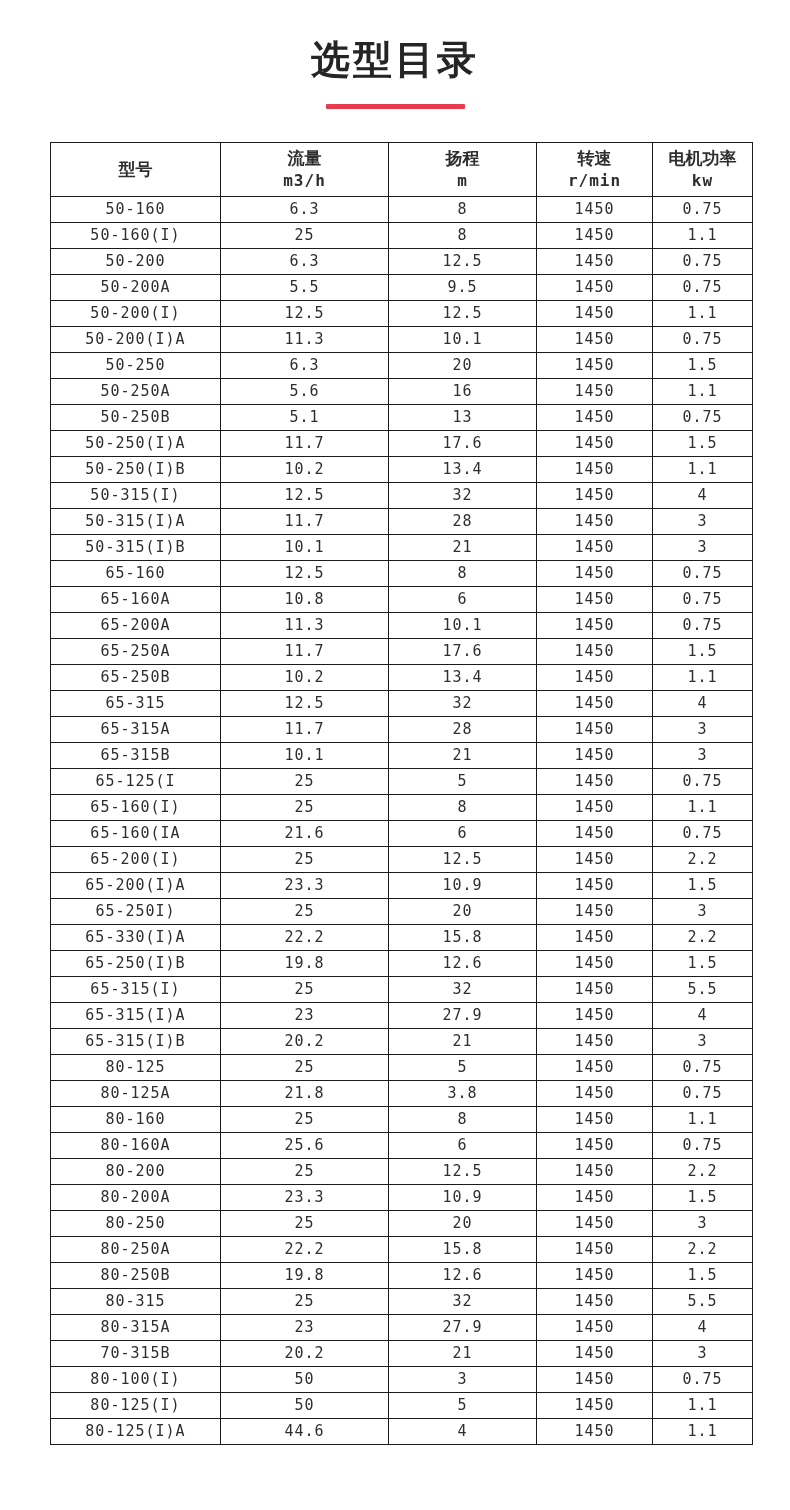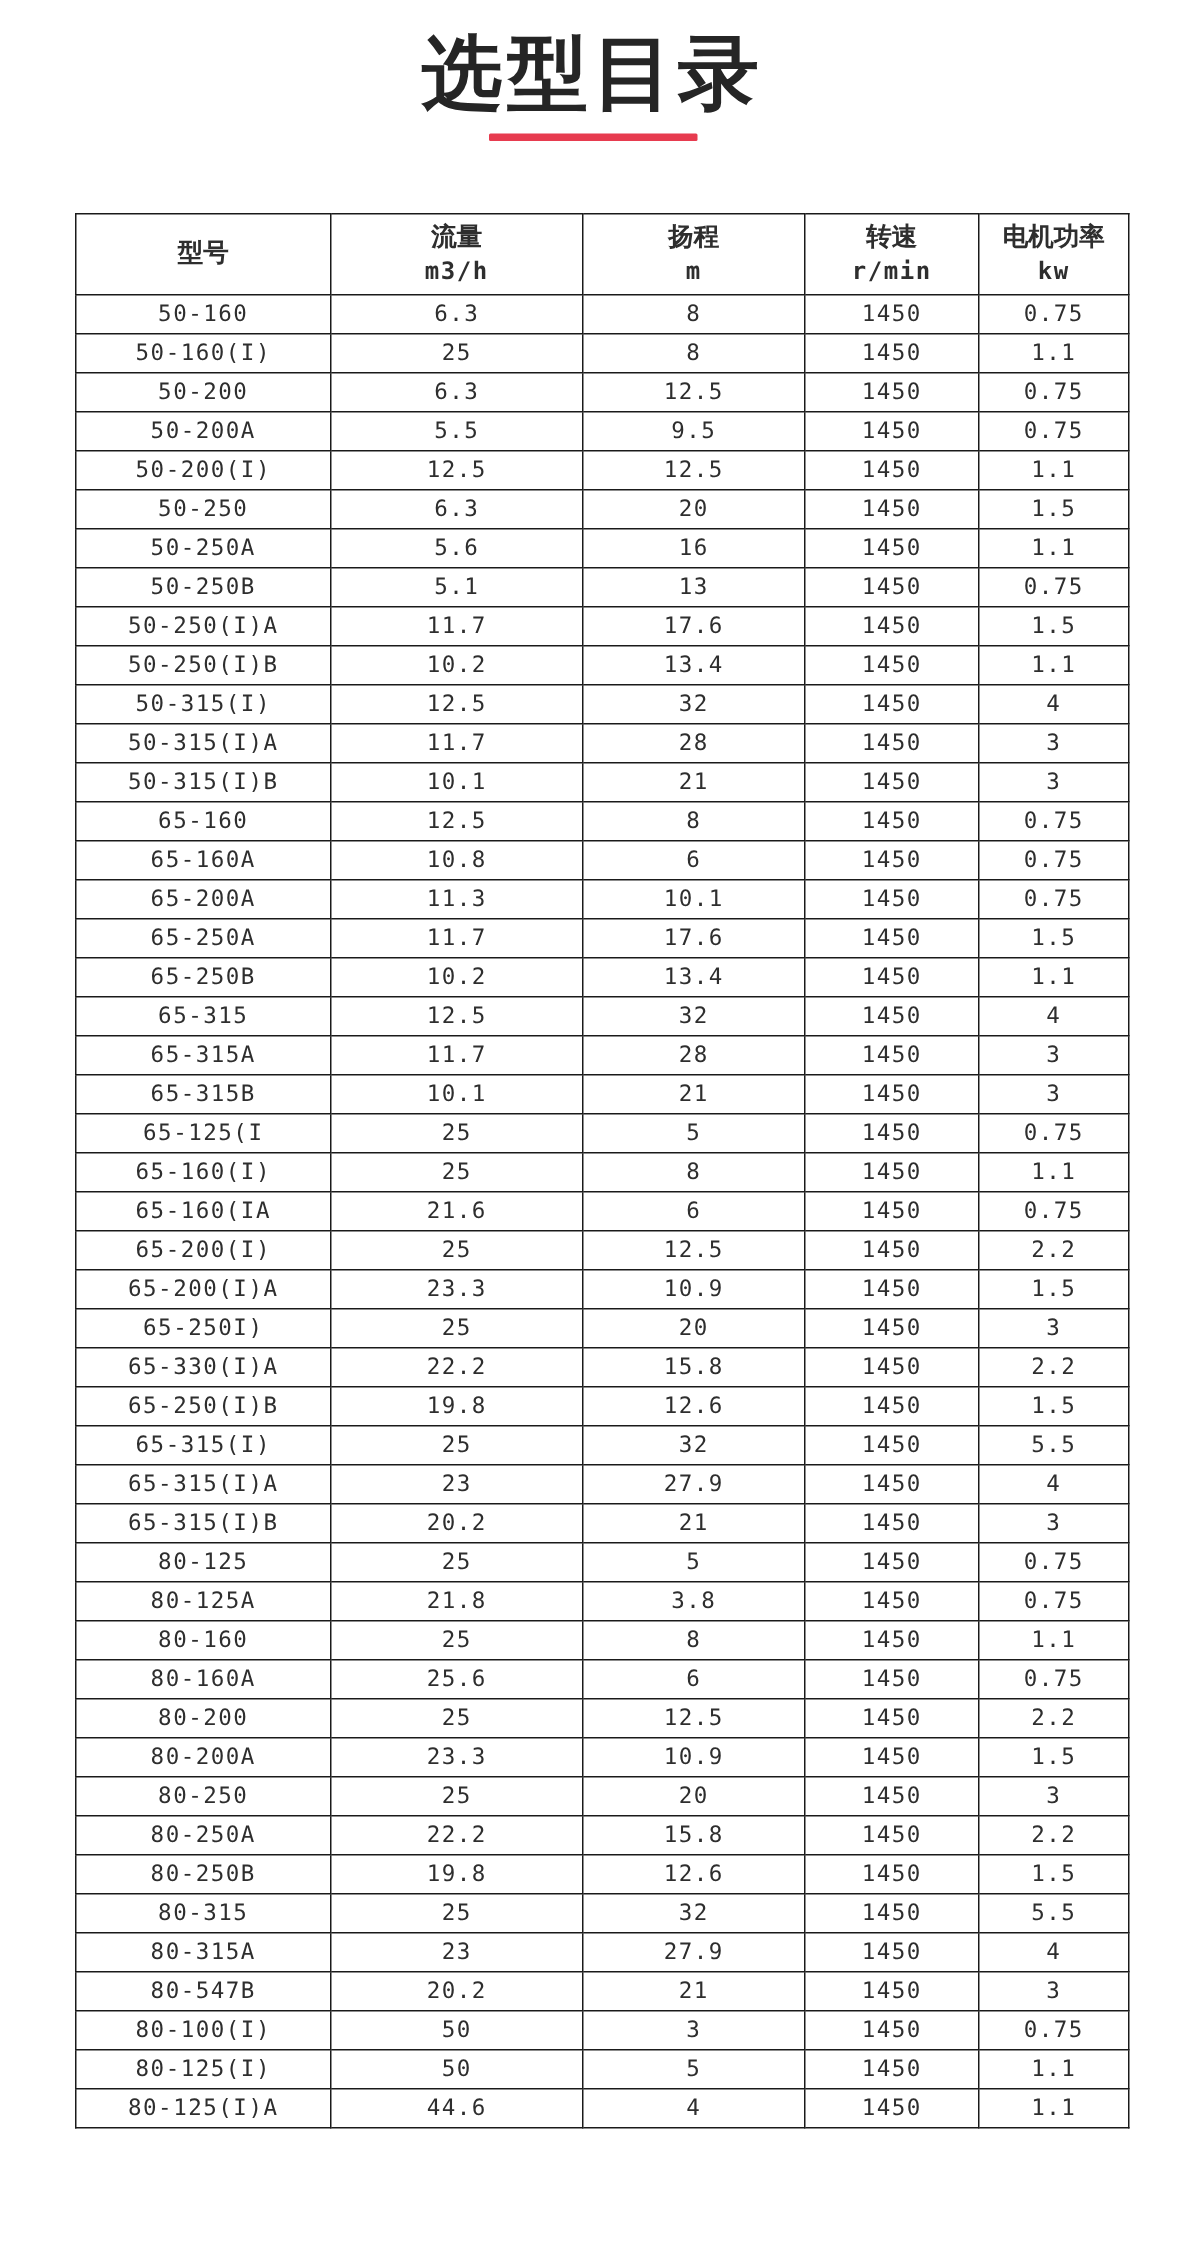--- a/index.html
+++ b/index.html
@@ -8,24 +8,24 @@
   }
   body {
     width: 790px;
     height: 1510px;
     background: #ffffff;
     overflow: hidden;
     position: relative;
     font-family: "DejaVu Sans", "Liberation Sans", sans-serif;
   }
   .page-title {
-    margin: 5px;
+    margin: 16px;
     padding-top: 15px;
     text-align: center;
-    font-size: 54px;
+    font-size: 39px;
     line-height: 57px;
     font-weight: 700;
     letter-spacing: 3px;
     color: #252525;
   }
   .title-underline {
     width: 139px;
     height: 5px;
     background: #e73b4f;
     margin: 12px auto 0;
@@ -139,20 +139,27 @@
           <td>0.75</td>
         </tr>
         <tr>
           <td>50-200(I)</td>
           <td>12.5</td>
           <td>12.5</td>
           <td>1450</td>
           <td>1.1</td>
         </tr>
         <tr>
+          <td>50-200(I)A</td>
+          <td>11.3</td>
+          <td>10.1</td>
+          <td>1450</td>
+          <td>0.75</td>
+        </tr>
+        <tr>
           <td>50-250</td>
           <td>6.3</td>
           <td>20</td>
           <td>1450</td>
           <td>1.5</td>
         </tr>
         <tr>
           <td>50-250A</td>
           <td>5.6</td>
           <td>16</td>
@@ -405,21 +412,21 @@
           <td>5.5</td>
         </tr>
         <tr>
           <td>80-315A</td>
           <td>23</td>
           <td>27.9</td>
           <td>1450</td>
           <td>4</td>
         </tr>
         <tr>
-          <td>80-547B</td>
+          <td>70-315B</td>
           <td>20.2</td>
           <td>21</td>
           <td>1450</td>
           <td>3</td>
         </tr>
         <tr>
           <td>80-100(I)</td>
           <td>50</td>
           <td>3</td>
           <td>1450</td>

